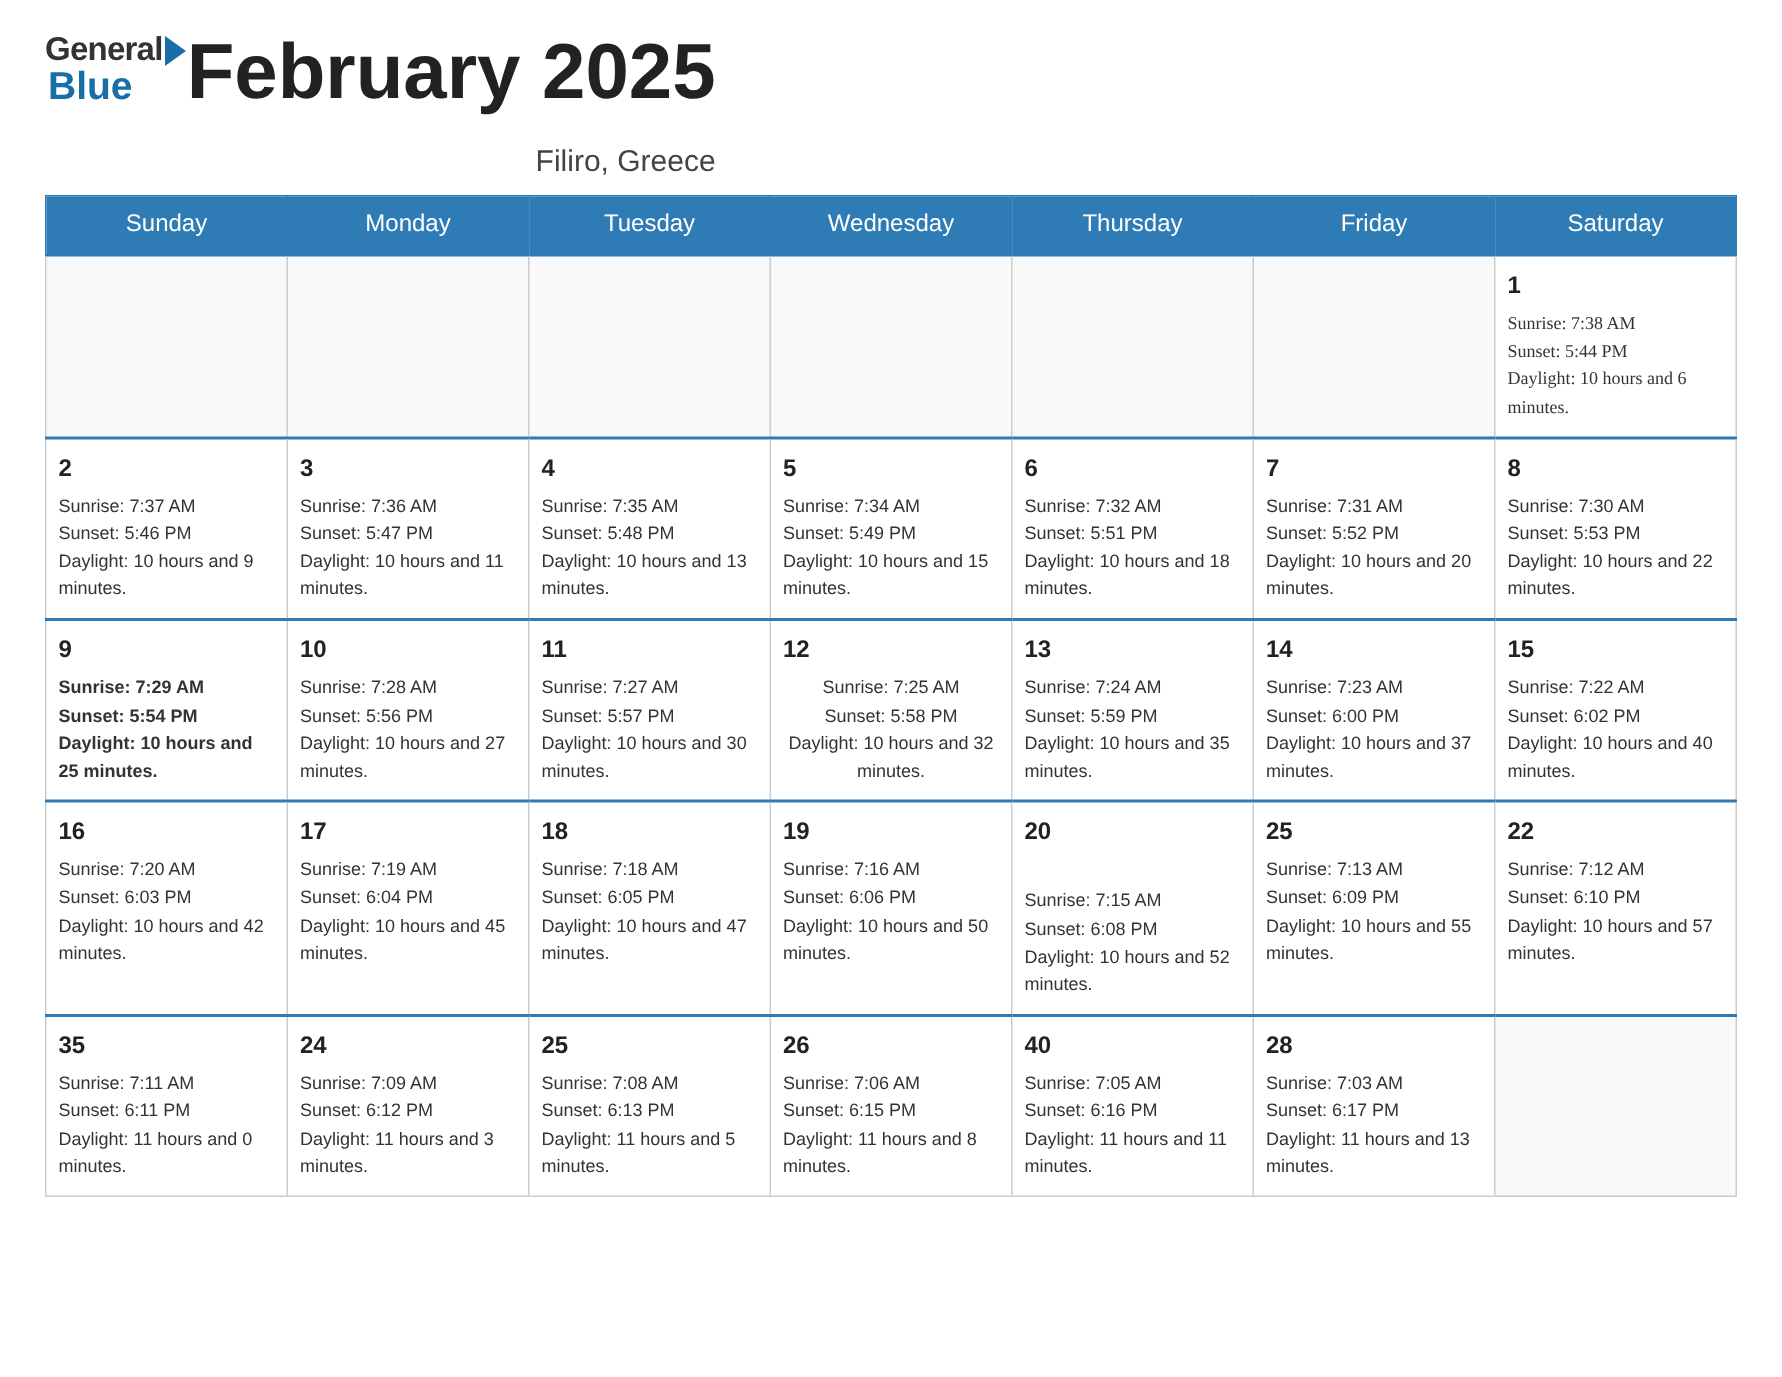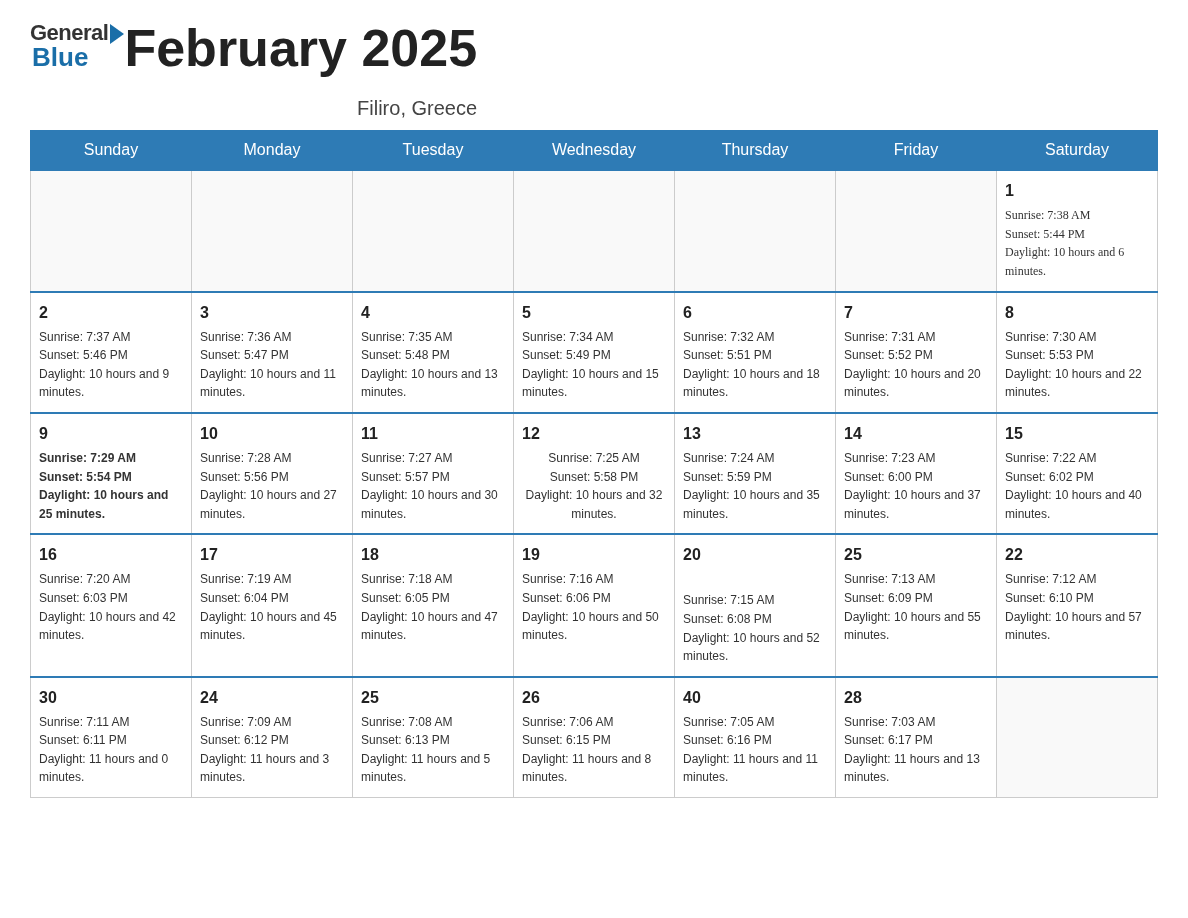--- a/index.html
+++ b/index.html
@@ -279,21 +279,21 @@
         </td>
         <td>
           <span class="day-number">22</span>
           <div class="day-info" style="white-space: pre-line;">Sunrise: 7:12 AM
 Sunset: 6:10 PM
 Daylight: 10 hours and 57 minutes.</div>
         </td>
       </tr>
       <tr>
         <td>
-          <span class="day-number">30</span>
+          <span class="day-number">35</span>
           <div class="day-info" style="white-space: pre-line;">Sunrise: 7:11 AM
 Sunset: 6:11 PM
 Daylight: 11 hours and 0 minutes.</div>
         </td>
         <td>
           <span class="day-number">24</span>
           <div class="day-info" style="white-space: pre-line;">Sunrise: 7:09 AM
 Sunset: 6:12 PM
 Daylight: 11 hours and 3 minutes.</div>
         </td>

